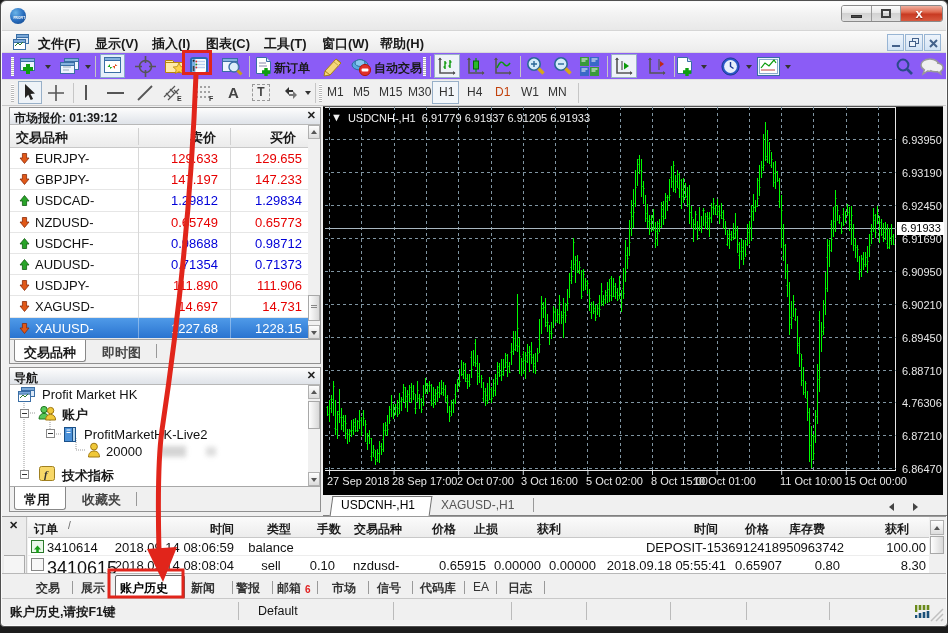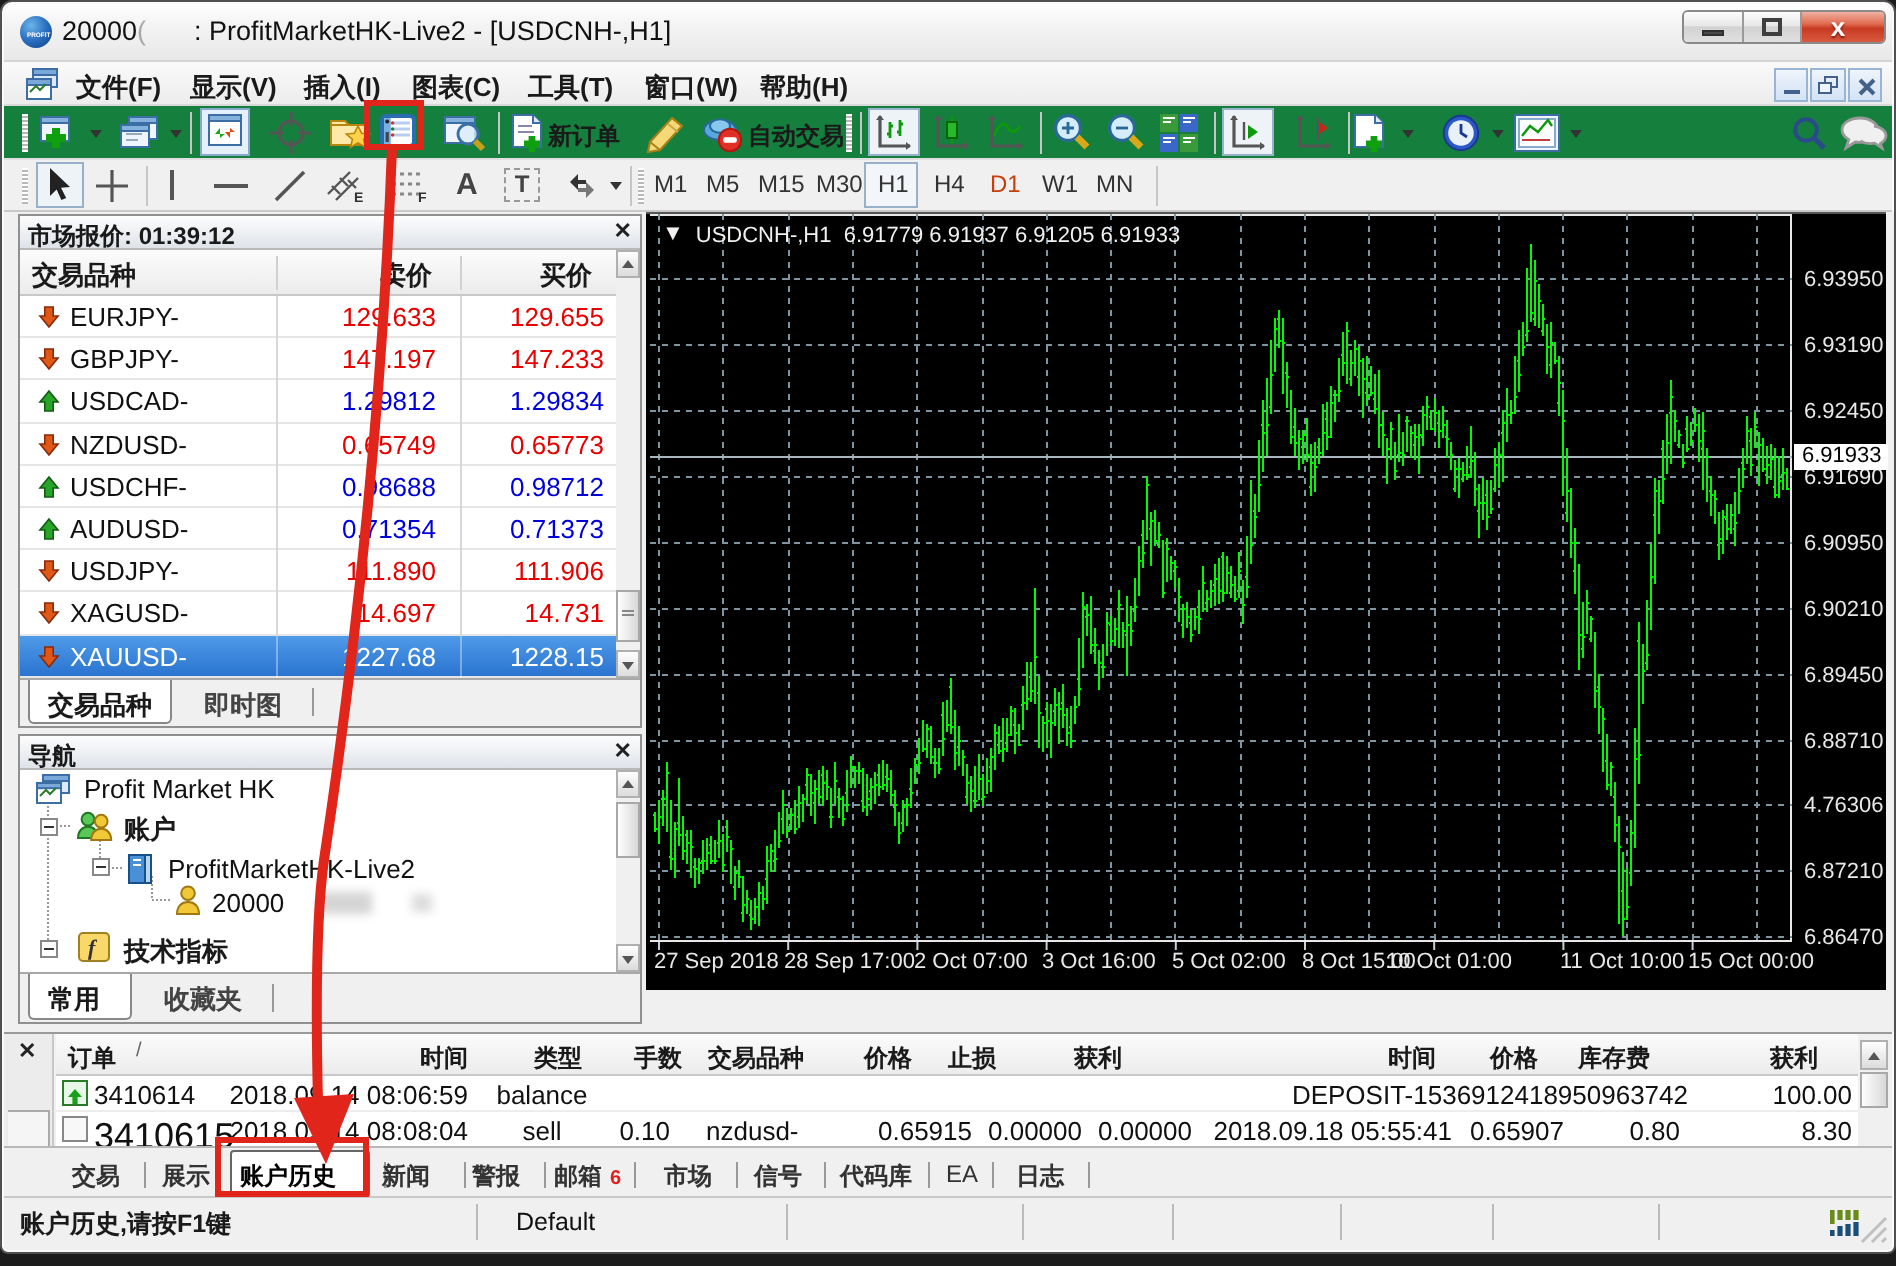--- a/index.html
+++ b/index.html
@@ -14,21 +14,20 @@
 .grip { position:absolute; width:3px; background-image:repeating-linear-gradient(#fff 0 1px,#b8b8b8 1px 2px); }
 </style>
 </head>
 <body>
 <div id="win">
 
   <div class="abs" style="left:1px;top:1px;width:944px;height:28px;background:linear-gradient(#fefefe,#f3f3f3 40%,#e8e8e8);border-radius:5px 5px 0 0">
     <div class="abs" style="left:8px;top:6px;width:16px;height:16px;border-radius:50%;background:radial-gradient(circle at 35% 30%,#6ab4e8 0%,#2a6fc0 50%,#0d3d80 100%)">
       <div class="abs" style="left:2px;top:7px;font-size:4px;color:#fff;font-weight:bold;transform:scale(0.8)">PROFIT</div>
     </div>
-    <div class="abs" style="left:29px;top:6px;font-size:13.5px;color:#111">20000<span style="color:rgba(0,0,0,0.3)">(</span><span style="display:inline-block;width:24px"></span>: ProfitMarketHK-Live2 - [USDCNH-,H1]</div>
 
     <div class="abs" style="left:839px;top:3px;width:102px;height:17px;border:1px solid #8a8a8a;border-radius:3px;overflow:hidden;display:flex">
       <div style="width:30px;height:100%;background:linear-gradient(#fdfdfd,#e8e8e8 45%,#d2d2d2 50%,#e0e0e0);border-right:1px solid #9a9a9a;position:relative">
           <div class="abs" style="left:9px;top:9px;width:11px;height:3px;background:#4a4a4a;border:1px solid #2f2f2f"></div>
         </div>
       <div style="width:30px;height:100%;background:linear-gradient(#fdfdfd,#e8e8e8 45%,#d2d2d2 50%,#e0e0e0);border-right:1px solid #9a9a9a;position:relative">
           <div class="abs" style="left:9px;top:3px;width:10px;height:9px;border:2px solid #3f3f3f"></div>
         </div>
       <div style="width:41px;height:100%;background:linear-gradient(#f0b0a0,#e06a50 40%,#c83a22 55%,#d85a40);position:relative">
           <div class="abs" style="left:14px;top:0px;color:#fff;font-size:13px;font-weight:bold;text-shadow:0 1px 1px #802010">x</div>
@@ -61,21 +60,21 @@
           <div class="abs" style="left:3px;top:6px;width:7px;height:6px;border:1px solid #44618a;background:#eef4fb"></div>
         </div>
       <div style="width:18px;height:17px;background:linear-gradient(#eef4fb,#d3e3f5);border:1px solid #98b5d4;position:relative">
           <svg class="abs" style="left:3px;top:3px" width="11" height="11">
             <path d="M2 2l7 7M9 2l-7 7" stroke="#44618a" stroke-width="2"></path>
           </svg>
         </div>
     </div>
   </div>
 
-  <div class="abs" style="left:1px;top:52px;width:944px;height:27px;background:#15803d;border-bottom:1px solid #e0e0e0" id="tb1">
+  <div class="abs" style="left:1px;top:52px;width:944px;height:27px;background:#8b5cf6;border-bottom:1px solid #e0e0e0" id="tb1">
     <div class="grip" style="left:9px;top:4px;height:19px"></div>
 
     <svg class="abs" style="left:17px;top:3px" width="22" height="21" viewBox="0 0 22 21">
         <rect x="1.5" y="2.5" width="14" height="12" fill="#eef5fd" stroke="#3a6ea5"></rect>
         <rect x="1.5" y="2.5" width="14" height="3" fill="#85b1dd" stroke="#3a6ea5"></rect>
         <path d="M9 8v10M4 13h10" stroke="#0f9f0f" stroke-width="4"></path>
       </svg>
     <div class="abs" style="left:43px;top:12px;border-left:3px solid transparent;border-right:3px solid transparent;border-top:4px solid #333"></div>
 
     <svg class="abs" style="left:57px;top:3px" width="22" height="21" viewBox="0 0 22 21">
@@ -537,20 +536,28 @@
         <div style="position:absolute;left:650px;top:474px;font:11px 'Liberation Sans',sans-serif;color:#e8e8e8;white-space:nowrap">8 Oct 15:00</div>
         <div style="position:absolute;left:692px;top:474px;font:11px 'Liberation Sans',sans-serif;color:#e8e8e8;white-space:nowrap">10 Oct 01:00</div>
         <div style="position:absolute;left:779px;top:474px;font:11px 'Liberation Sans',sans-serif;color:#e8e8e8;white-space:nowrap">11 Oct 10:00</div>
         <div style="position:absolute;left:843px;top:474px;font:11px 'Liberation Sans',sans-serif;color:#e8e8e8;white-space:nowrap">15 Oct 00:00</div>
     </div>
 
     <div class="abs" style="left:8px;top:5px;font-size:11px;color:#f0f0f0"><span style="display:inline-block;margin-right:6px;vertical-align:1px">▼</span>USDCNH-,H1&nbsp;&nbsp;6.91779 6.91937 6.91205 6.91933</div>
 
     <div class="abs" style="left:574px;top:116px;width:47px;height:13px;background:#fff;color:#000;font-size:11px;text-align:left;padding-left:4px">6.91933</div>
 
+    <div class="abs" style="left:0;top:389px;width:624px;height:21px;background:#f0f0f0;border-bottom:1px solid #808080">
+      <div class="abs" style="left:8px;top:1px;width:100px;height:20px;background:#fff;border:1px solid #707070;border-bottom:none;transform:skewX(-8deg)"></div>
+      <div class="abs" style="left:18px;top:3px;font-size:12px;color:#000">USDCNH-,H1</div>
+      <div class="abs" style="left:118px;top:3px;font-size:12px;color:#555">XAGUSD-,H1</div>
+      <div class="abs" style="left:210px;top:3px;width:1px;height:14px;background:#999"></div>
+      <div class="abs" style="left:566px;top:8px;border-top:4px solid transparent;border-bottom:4px solid transparent;border-right:5px solid #444"></div>
+      <div class="abs" style="left:590px;top:8px;border-top:4px solid transparent;border-bottom:4px solid transparent;border-left:5px solid #444"></div>
+    </div>
   </div>
 
   <div id="terminal" class="abs" style="left:1px;top:515px;width:944px;height:82px;background:#f0f0f0;border-top:1px solid #9a9a9a">
 
     <div class="abs" style="left:0;top:0;width:25px;height:82px;background:#ececec;border-right:1px solid #c8c8c8">
       <div class="abs" style="left:7px;top:2px;font-size:11px;color:#222;font-weight:bold">✕</div>
       <div class="abs" style="left:2px;top:38px;width:21px;height:44px;background:#f5f5f5;border:1px solid #aaa;border-left:none;writing-mode:vertical-rl;font-size:11px;color:#333;text-align:center;letter-spacing:1px">账户</div>
     </div>
 
     <div class="abs" style="left:26px;top:0;width:901px;height:82px;background:#fff">

